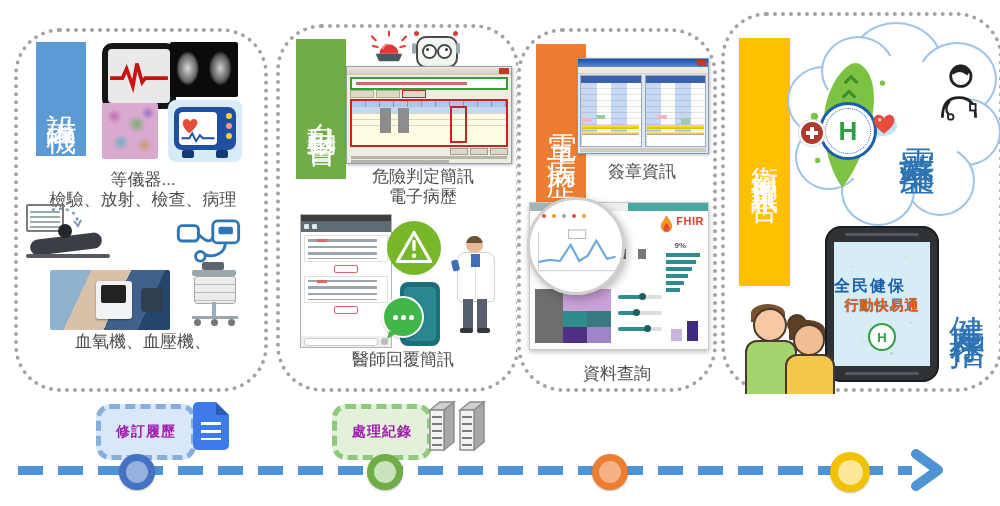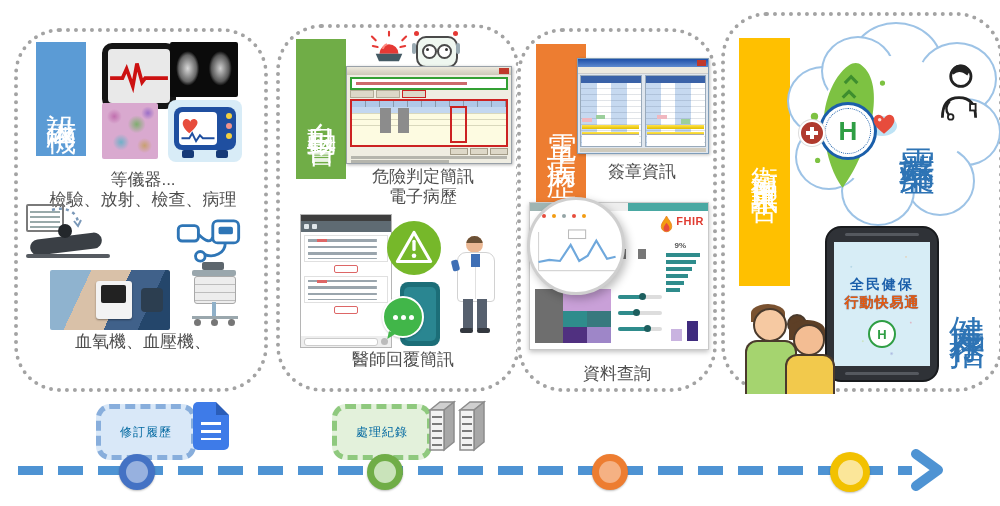--- a/index.html
+++ b/index.html
@@ -140,37 +140,37 @@
      background:linear-gradient(#fff,#fff) center/12px 4px no-repeat,linear-gradient(#fff,#fff) center/4px 12px no-repeat,#B03A2E}
   .phone4{position:absolute;background:#2F3237;border:2px solid #191b1e;border-radius:16px}
   .phone4::before{content:'';position:absolute;left:18px;right:18px;top:5px;height:3px;background:#55595f;border-radius:2px}
   .phone4::after{content:'';position:absolute;left:18px;right:18px;bottom:5px;height:3px;background:#55595f;border-radius:2px}
   .p4scr{position:absolute;left:7px;right:7px;top:14px;bottom:14px;background:#D7EDF6;overflow:hidden;
      background-image:radial-gradient(circle 2px at 18% 20%,#aacfe0,transparent 70%),
        radial-gradient(circle 2px at 75% 12%,#e8c9a8,transparent 70%),
        radial-gradient(circle 2px at 30% 80%,#c9e0aa,transparent 70%),
        radial-gradient(circle 2px at 80% 65%,#e0aab8,transparent 70%),
        radial-gradient(circle 3px at 60% 90%,#aab8e0,transparent 70%)}
-  .p4t1{margin-top:34px;text-align:center;color:#1B5FAA;font-weight:bold;font-size:14px;letter-spacing:2px}
+  .p4t1{margin-top:34px;text-align:left;color:#1B5FAA;font-weight:bold;font-size:16px;letter-spacing:2px}
   .p4t2{text-align:center;color:#E8590C;font-weight:800;font-size:14px;letter-spacing:1px;text-shadow:0 0 1px #1B5FAA}
   .p4logo{width:24px;height:24px;margin:8px auto 0;border-radius:50%;background:#fff;border:2px solid #2F9E44;
      display:flex;align-items:center;justify-content:center;color:#2F9E44;font-weight:800;font-size:13px}
   .person{position:absolute}
   .p-face{position:absolute;border-radius:50%;background:#F6C9A2;border:2px solid #4a3a2c}
   .p-hair{position:absolute;border-radius:50% 50% 0 0;background:#7a5230}
   .p-bun{position:absolute;border-radius:50%;background:#5d3f26;border:2px solid #4a3a2c}
   .p-body{position:absolute;border-radius:12px 12px 0 0;border:2px solid #4a3a2c;border-bottom:none}
 
   
   .tlline{position:absolute;left:18px;top:466px;width:894px;height:9px;
      background:repeating-linear-gradient(90deg,#4E93D3 0 25px,transparent 25px 40px)}
   .ms{position:absolute;border-radius:50%;display:flex;align-items:center;justify-content:center;box-shadow:0 1px 2px rgba(0,0,0,.25)}
   .msi{border-radius:50%}
   .tag{position:absolute;border-radius:14px;display:flex;align-items:center;justify-content:center;
-       font-size:12px;color:#0369a1;font-weight:400;letter-spacing:1px}
+       font-size:14px;color:#a21caf;font-weight:700;letter-spacing:1px}
   .docicon{position:absolute;background:#3E7BE8;border-radius:5px}
   .docicon .cut{position:absolute;top:0;right:0;width:13px;height:13px;background:#fff;border-bottom-left-radius:3px}
   .docicon .fold{position:absolute;top:0;right:0;width:0;height:0;border-top:13px solid transparent;border-left:13px solid #2A5DB8}
   .docicon .lines{position:absolute;left:8px;right:8px;top:20px;height:18px;
      background:repeating-linear-gradient(180deg,#fff 0 3px,transparent 3px 8px)}
 </style>
 </head>
 <body>
 
 <div class="canvas">

